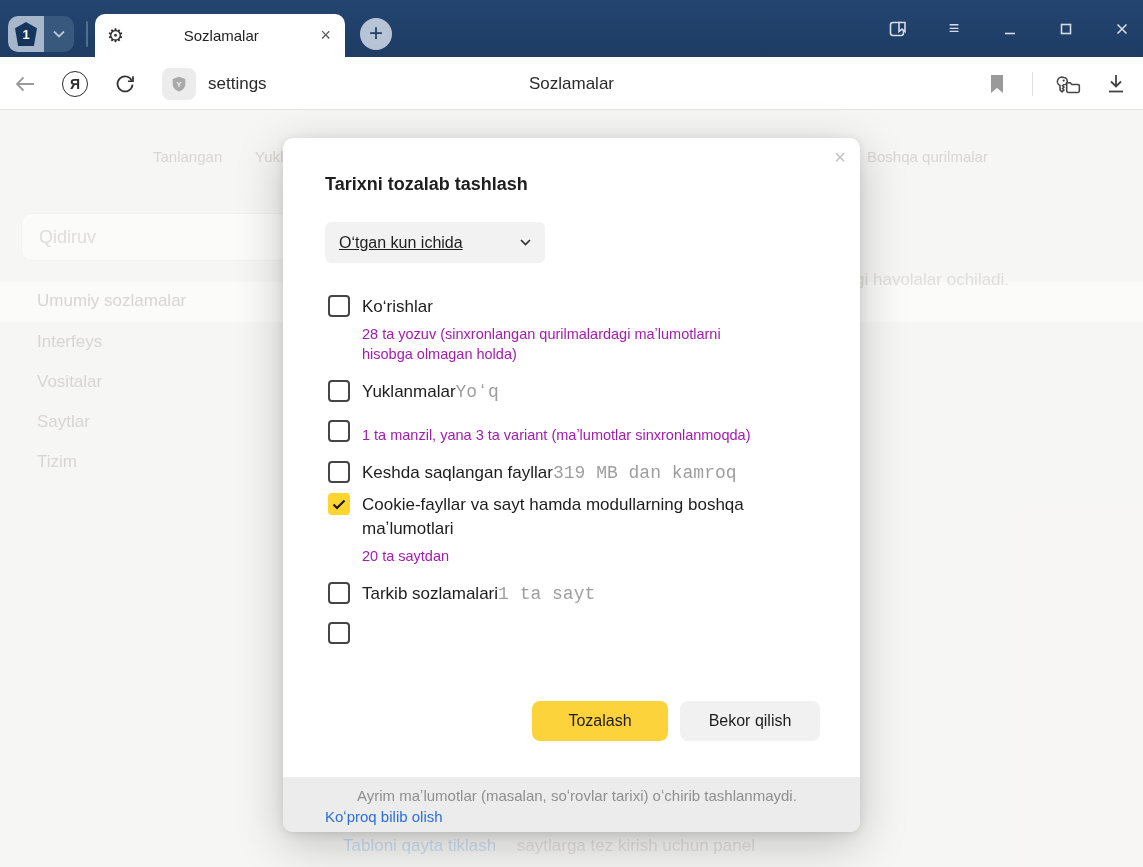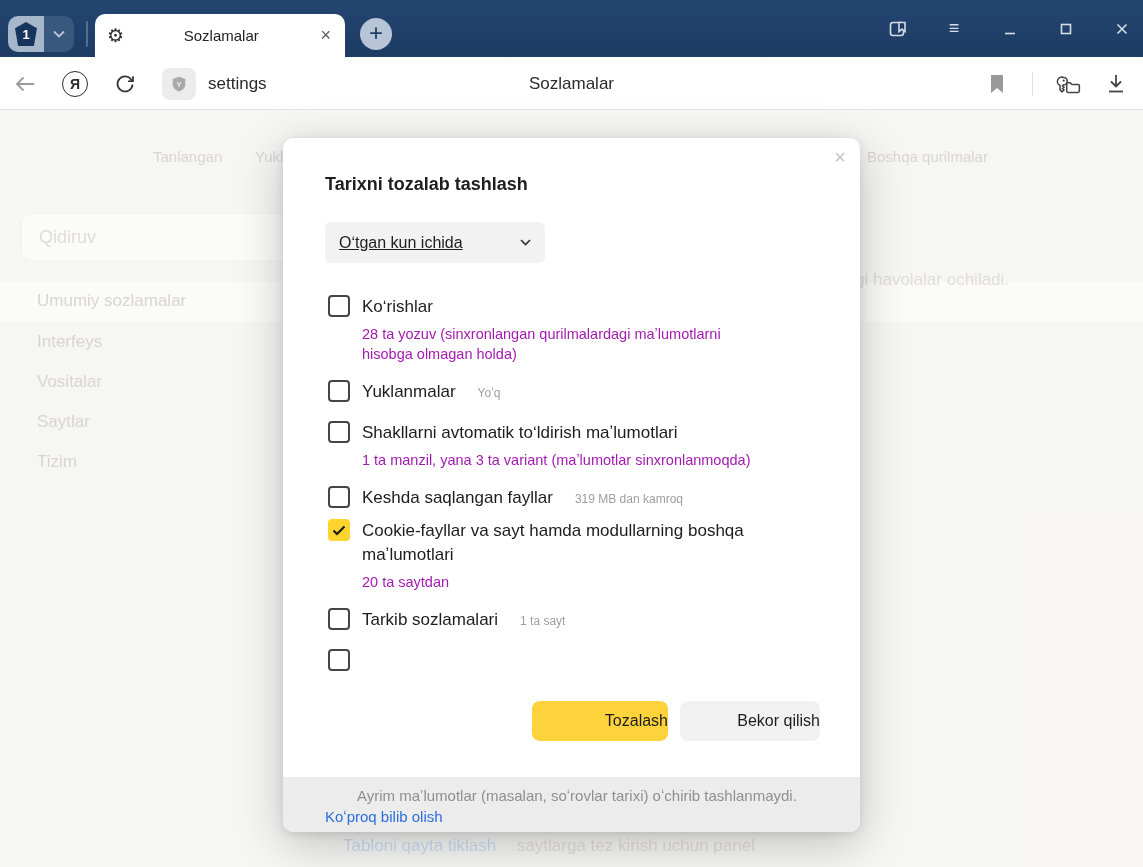--- a/index.html
+++ b/index.html
@@ -75,28 +75,28 @@
   .rows { position:absolute; top:157px; left:45px; width:492px; }
   .row { display:flex; margin-bottom:16px; }
   .cb { width:22px; height:22px; min-width:22px; border:2px solid #454545; border-radius:4px; background:#fff;
         margin-top:0; display:flex; align-items:center; justify-content:center; }
   .cb.checked { border:none; background:#fed42e; }
   .cb svg { display:none; }
   .cb.checked svg { display:block; }
   .row-body { margin-left:12px; }
   .row-label { font-size:17px; color:#1d1d1d; line-height:24px; }
   .row-label.narrowlbl { max-width:440px; }
-  .inline-note { font-size:12px; color:#9e9e9e; margin-left:22px; }
+  .inline-note { font-size:18px; color:#9e9e9e; margin-left:0;font-family:Liberation Mono, monospace; }
   .sub { font-size:14.5px; color:#a21caf; line-height:20px; margin-top:5px; }
   .sub.narrow { max-width:400px; }
   .m-sm { margin-bottom:8px; }
   .m-xs { }
   .btns { position:absolute; top:563px; left:0; width:577px; height:40px; }
   .btn { position:absolute; height:40px; border:none; border-radius:8px; font-size:16px; color:#1d1d1d;
-         font-family:"Liberation Sans", sans-serif;text-align:right; }
+         font-family:"Liberation Sans", sans-serif; }
   .btn-clear { left:249px; width:136px; background:#fdd33c; }
   .btn-cancel { left:397px; width:140px; background:#f1f1f1; }
   .dlg-footer { position:absolute; bottom:0; left:0; width:577px; height:55px; background:#ececec;
                 border-radius:0 0 10px 10px; padding:9px 42px 0 42px; }
   .foot-note { font-size:15px; color:#8f8f8f; line-height:20px;margin-left:32px; }
   .foot-link { font-size:15px; color:#2b6fdc; line-height:22px; }
   svg { display:block; }
 </style>
 </head>
 <body>
@@ -249,21 +249,20 @@
       <div class="row-body">
         <div class="row-label"><span>Yuklanmalar</span><span class="inline-note">Yoʻq</span></div>
       </div>
     </div>
 
     <div class="row">
       <span class="cb">
         
       </span>
       <div class="row-body">
-        <div class="row-label">Shakllarni avtomatik toʻldirish maʼlumotlari</div>
         <div class="sub">1 ta manzil, yana 3 ta variant (maʼlumotlar sinxronlanmoqda)</div>
       </div>
     </div>
 
     <div class="row m-sm">
       <span class="cb">
         
       </span>
       <div class="row-body">
         <div class="row-label"><span>Keshda saqlangan fayllar</span><span class="inline-note">319 MB dan kamroq</span></div>

